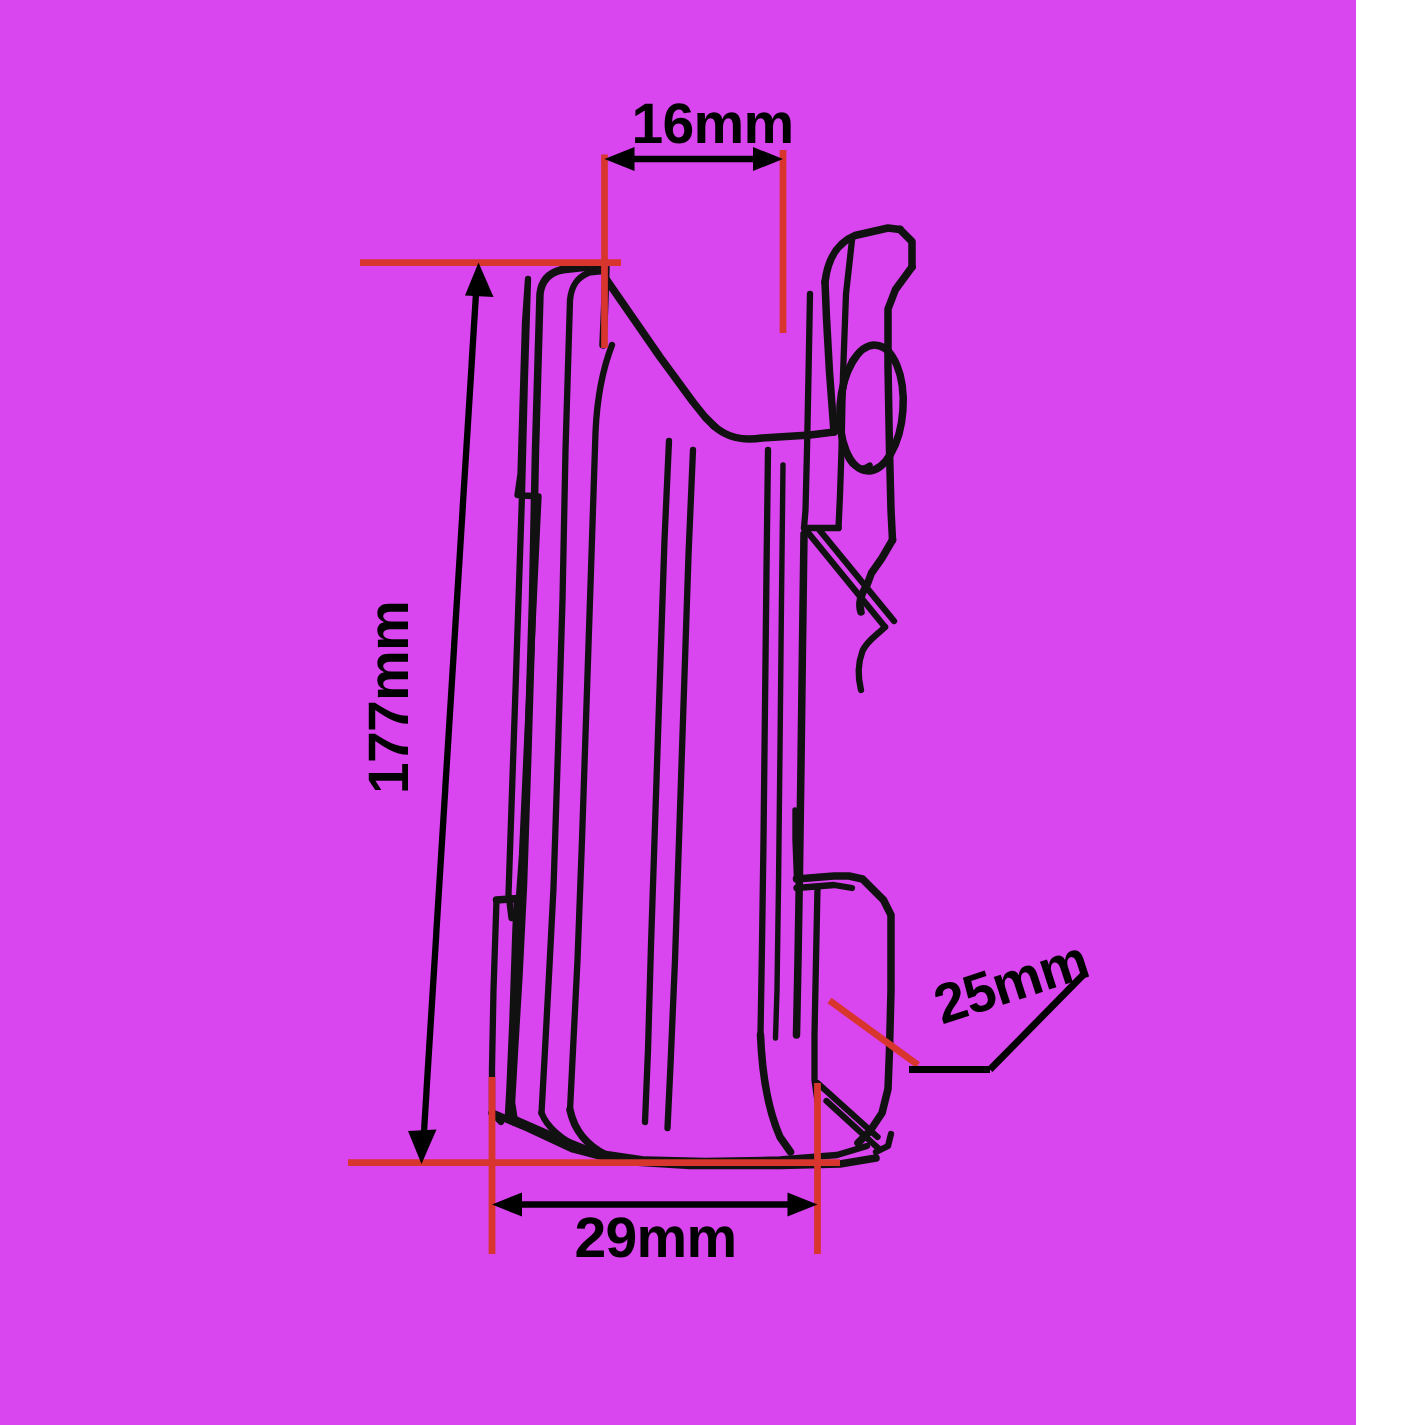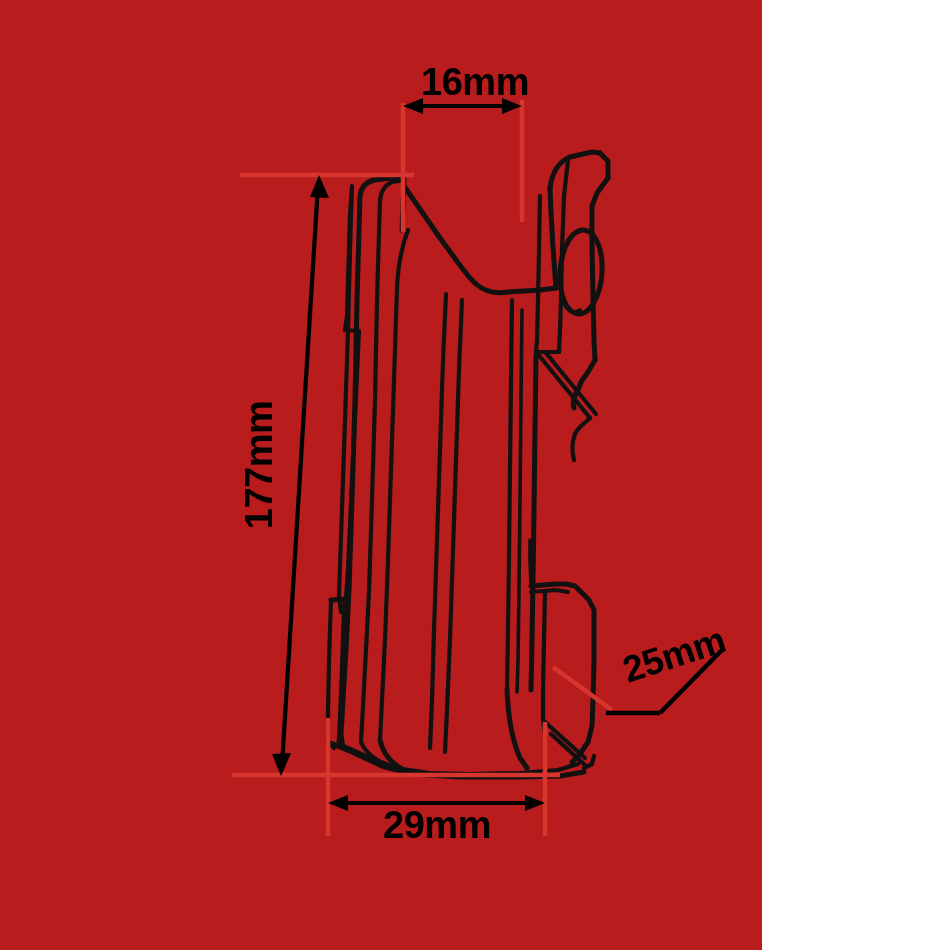--- a/index.html
+++ b/index.html
@@ -8,23 +8,23 @@
     background: #ffffff;
   }
   body {
     width: 950px;
     height: 950px;
     font-family: "Liberation Sans", sans-serif;
     overflow: hidden;
   }
   #drawing-root {
     position: relative;
-    width: 762px;
+    width: 904px;
     height: 950px;
-    background: #b91c1c;
+    background: #d946ef;
   }
   svg#technical-drawing {
     display: block;
     width: 950px;
     height: 950px;
   }
   .part-outline {
     fill: none;
     stroke: #111111;
     stroke-width: 5;

